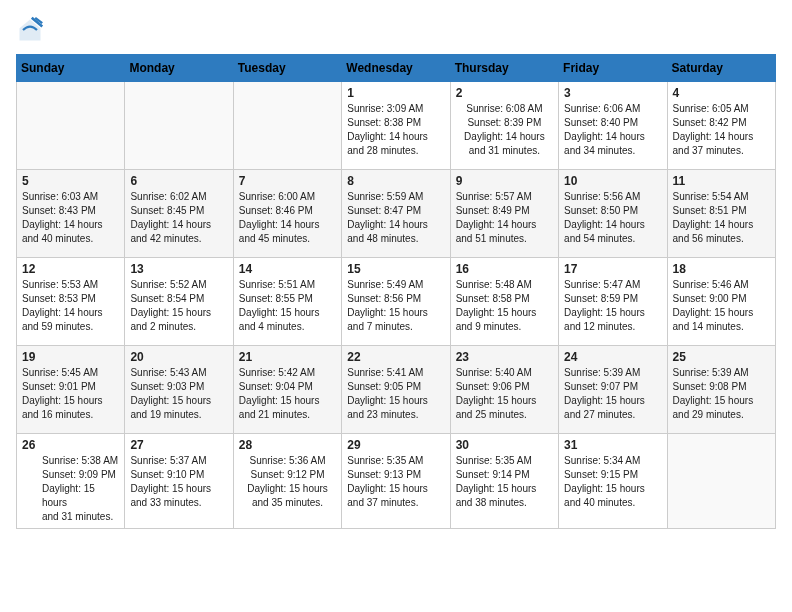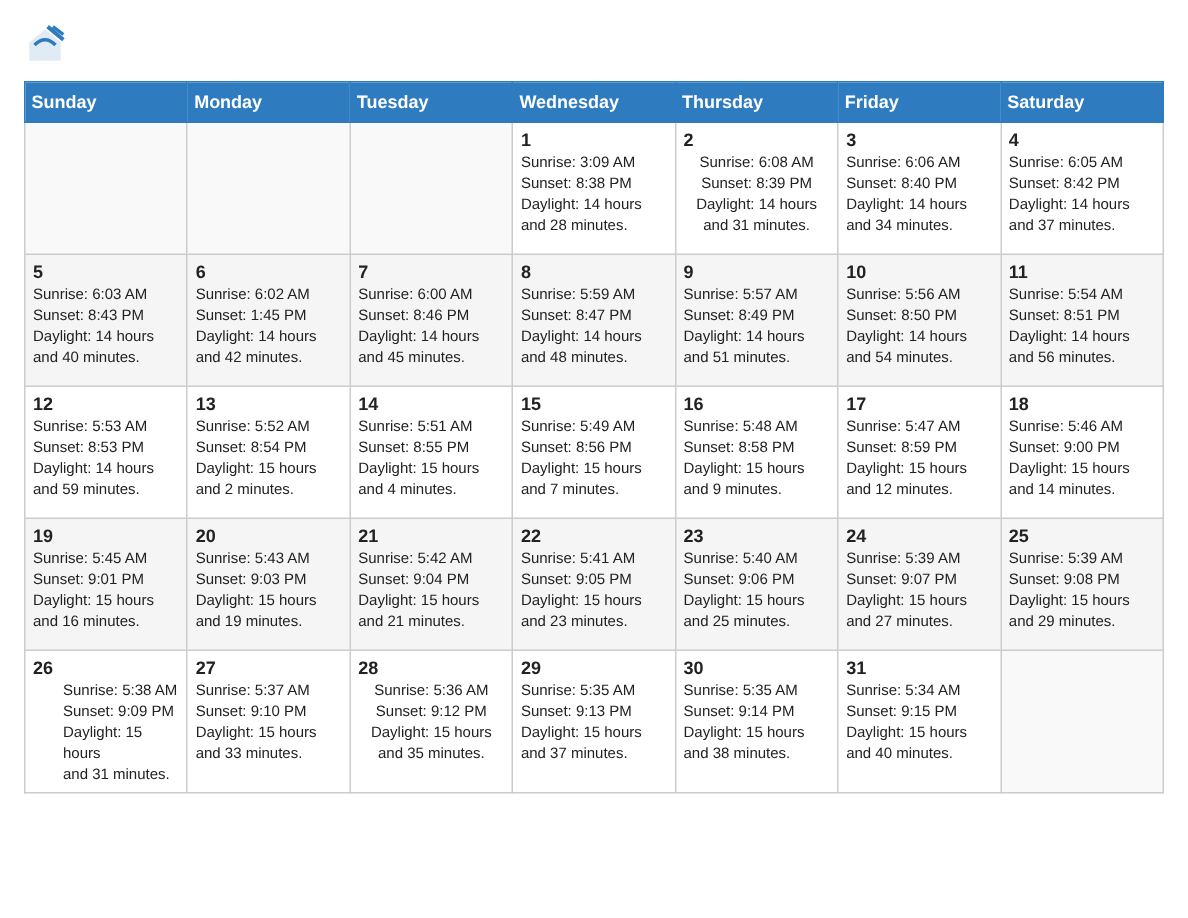--- a/index.html
+++ b/index.html
@@ -39,21 +39,21 @@
       color: #555;
       margin-top: 2px;
     }
     table {
       width: 100%;
       border-collapse: collapse;
       table-layout: fixed;
     }
     thead th {
       background-color: #2e7bbf;
-      color: #ffffff;
+      color: #000000;
       font-size: 12px;
       font-weight: bold;
       padding: 6px 4px;
       text-align: left;
       border: 1px solid #2e7bbf;
     }
     tbody td {
       vertical-align: top;
       border: 1px solid #ccc;
       padding: 4px 5px;
@@ -151,21 +151,21 @@
         <td>
           <span class="day-num">5</span>
           <div class="cell-content" style="white-space: pre-line;">Sunrise: 6:03 AM
 Sunset: 8:43 PM
 Daylight: 14 hours
 and 40 minutes.</div>
         </td>
         <td>
           <span class="day-num">6</span>
           <div class="cell-content" style="white-space: pre-line;">Sunrise: 6:02 AM
-Sunset: 1:45 PM
+Sunset: 8:45 PM
 Daylight: 14 hours
 and 42 minutes.</div>
         </td>
         <td>
           <span class="day-num">7</span>
           <div class="cell-content" style="white-space: pre-line;">Sunrise: 6:00 AM
 Sunset: 8:46 PM
 Daylight: 14 hours
 and 45 minutes.</div>
         </td>

